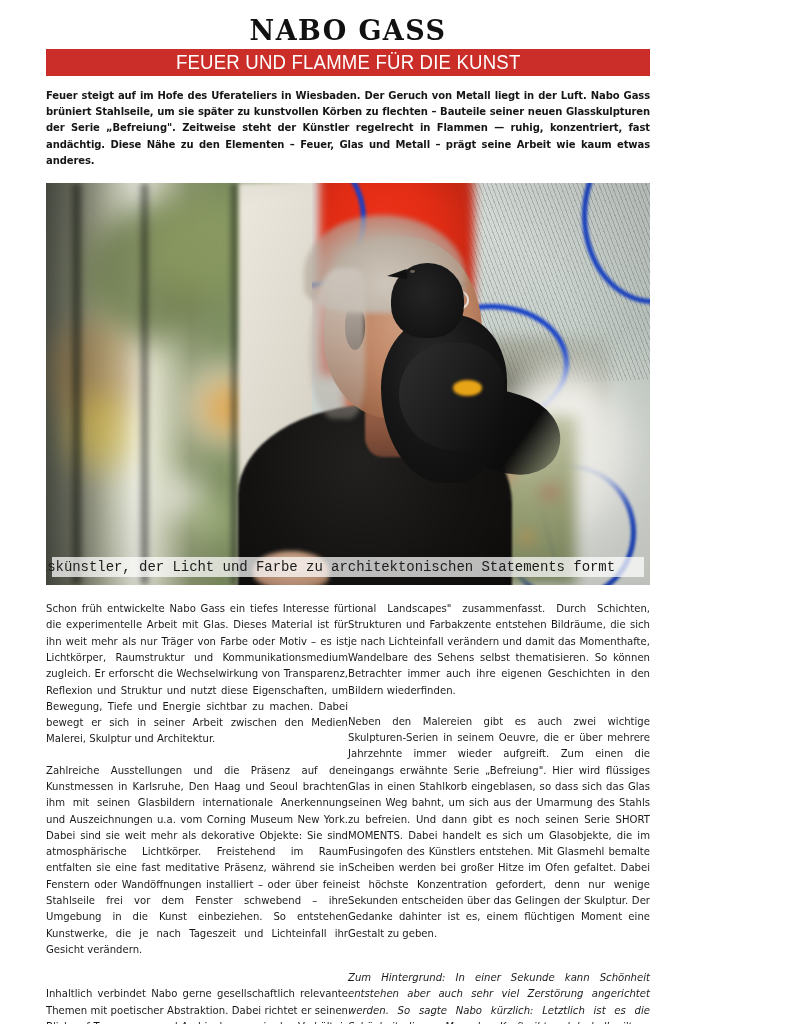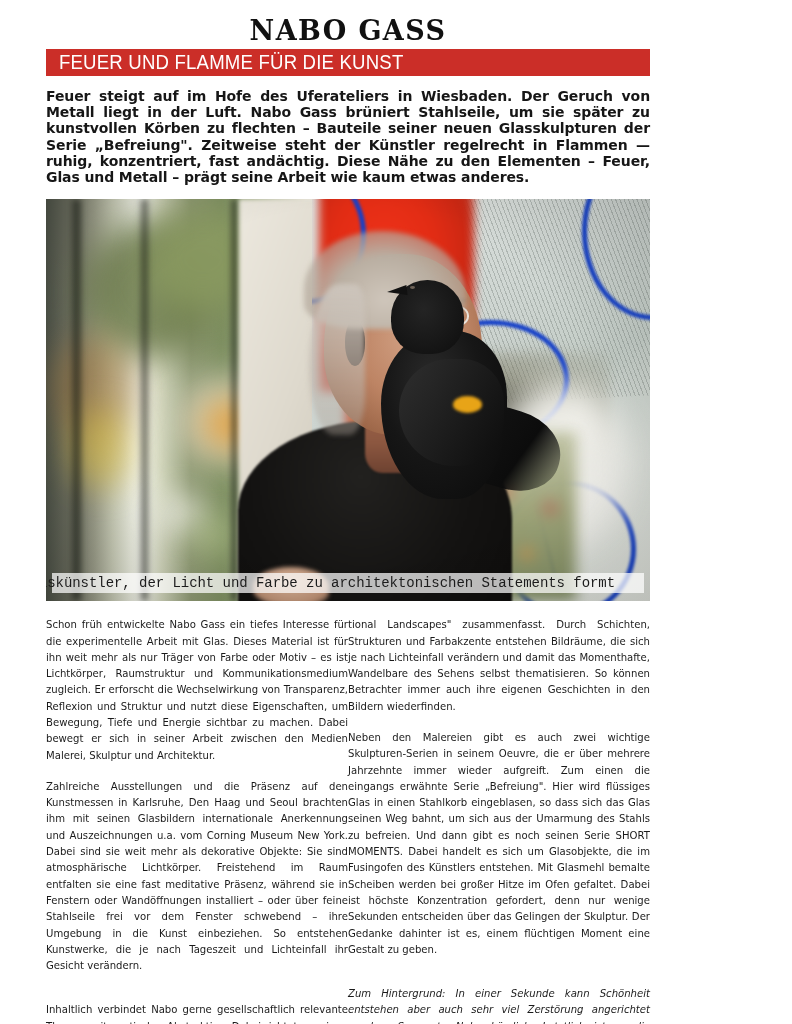--- a/index.html
+++ b/index.html
@@ -34,37 +34,38 @@
     display: inline-block;
   }
 
   
   .banner {
     margin: 9px 46px 0 46px;
     height: 27px;
     background: #cb2e28;
     display: flex;
     align-items: center;
+    justify-content: center;
   }
   .banner-text {
     color: #ffffff;
     font-family: "Liberation Sans", sans-serif;
     font-size: 20px;
     font-weight: 500;
     letter-spacing: 0.2px;
     transform: scaleX(0.93);
     white-space: nowrap;
   }
 
   
   .lead {
     margin: 12px 46px 0 46px;
     font-family: "DejaVu Sans", sans-serif;
     font-weight: bold;
-    font-size: 14px;
+    font-size: 10px;
     line-height: 16.2px;
     color: #161616;
     text-align: justify;
     letter-spacing: -0.1px;
   }
 
   
   .photo-wrap {
     position: relative;
     margin: 14px 46px 0 46px;

